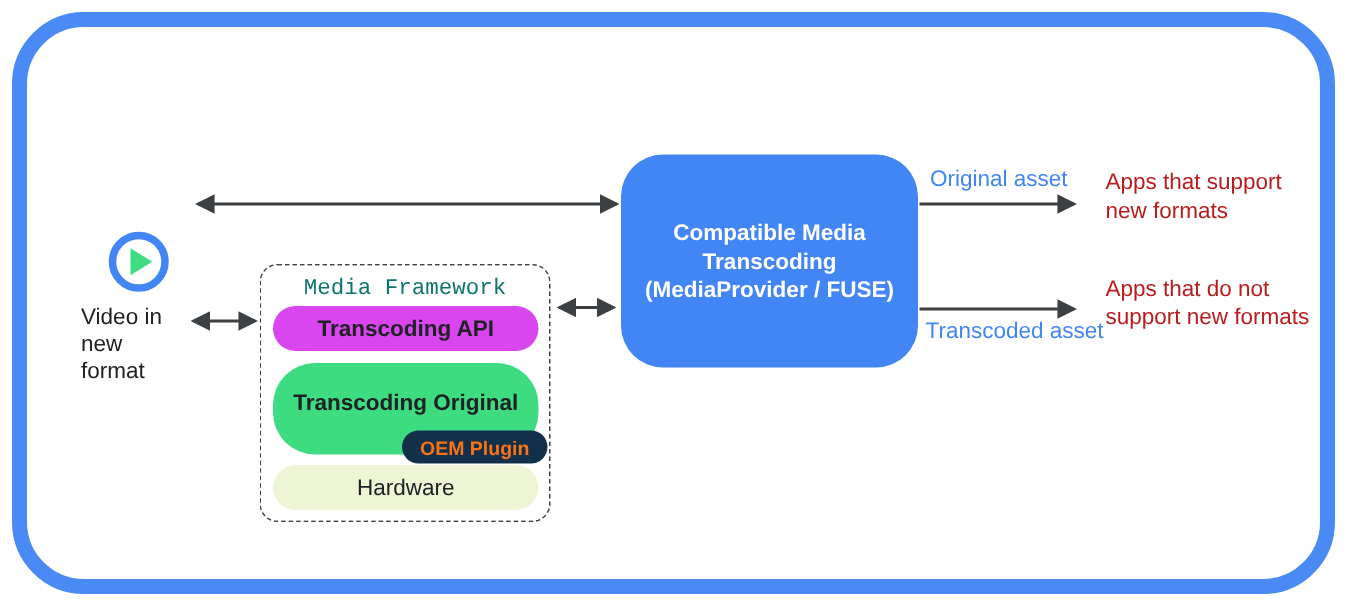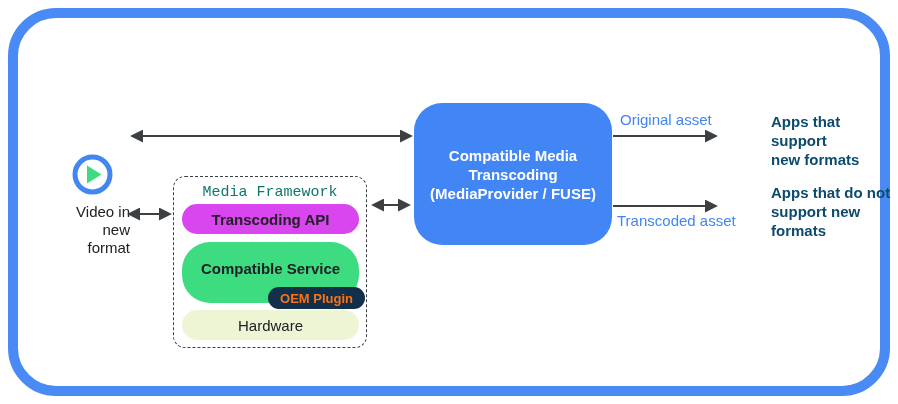--- a/index.html
+++ b/index.html
@@ -6,21 +6,21 @@
   body{font-family:"Liberation Sans","DejaVu Sans",sans-serif;color:#202124;}
   .canvas{position:relative;width:898px;height:404px;background:#ffffff;overflow:hidden;}
 
   .outer-border{position:absolute;left:8px;top:8px;width:862px;height:368px;
     border:10px solid #4a8af4;border-radius:48px;background:#ffffff;}
 
   .arrow-layer{position:absolute;left:0;top:0;width:898px;height:404px;pointer-events:none;}
 
   .play-icon{position:absolute;left:72px;top:154px;width:41px;height:41px;}
 
-  .source-label{position:absolute;left:54px;top:203px;width:76px;text-align:right;
+  .source-label{position:absolute;left:54px;top:203px;width:76px;text-align:left;
     font-size:15px;line-height:18px;white-space:pre-line;}
 
   .framework-box{position:absolute;left:173px;top:176px;width:194px;height:172px;
     border:1.5px dashed #3c4043;border-radius:12px;box-sizing:border-box;background:#ffffff;}
   .framework-title{position:absolute;left:0;top:7px;width:100%;text-align:center;
     font-size:15px;color:#0f766e;font-family:Liberation Mono, monospace;}
   .pill{position:absolute;box-sizing:border-box;display:flex;align-items:center;justify-content:center;
     font-size:15px;}
   .pill-api{left:8px;top:27px;width:177px;height:30px;border-radius:15px;background:#d946ef;font-weight:bold;}
   .pill-service{left:8px;top:65px;width:177px;height:61px;border-radius:28px;background:#3edc81;
@@ -31,21 +31,21 @@
 
   .transcoder-box{position:absolute;left:414px;top:103px;width:198px;height:142px;border-radius:28px;
     background:#4285f4;display:flex;align-items:center;justify-content:center;}
   .transcoder-label{color:#ffffff;font-weight:bold;font-size:15px;line-height:19px;
     text-align:center;white-space:pre-line;}
 
   .flow-label{position:absolute;font-size:15px;color:#4285f4;}
   .flow-label-original{left:620px;top:111px;}
   .flow-label-transcoded{left:617px;top:212px;}
 
-  .dest-text{position:absolute;left:771px;font-size:15px;line-height:19px;white-space:pre-line;color:#0c4a6e;font-weight:bold;}
+  .dest-text{position:absolute;left:737px;font-size:15px;line-height:19px;white-space:pre-line;color:#b91c1c;}
   .dest-original{top:112px;}
   .dest-transcoded{top:183px;}
 </style>
 </head>
 <body>
 
 <div class="canvas">
 
   <div class="outer-border"></div>
 
@@ -54,21 +54,21 @@
     <polygon points="15,11.5 29.5,20.5 15,29.5" fill="#3edc81"></polygon>
   </svg>
 
   <div class="source-label">Video in
 new
 format</div>
 
   <div class="framework-box">
     <div class="framework-title">Media Framework</div>
     <div class="pill pill-api">Transcoding API</div>
-    <div class="pill pill-service">Compatible Service</div>
+    <div class="pill pill-service">Transcoding Original</div>
     <div class="pill pill-oem">OEM Plugin</div>
     <div class="pill pill-hardware">Hardware</div>
   </div>
 
   <div class="transcoder-box">
     <div class="transcoder-label">Compatible Media
 Transcoding
 (MediaProvider / FUSE)</div>
   </div>
 

